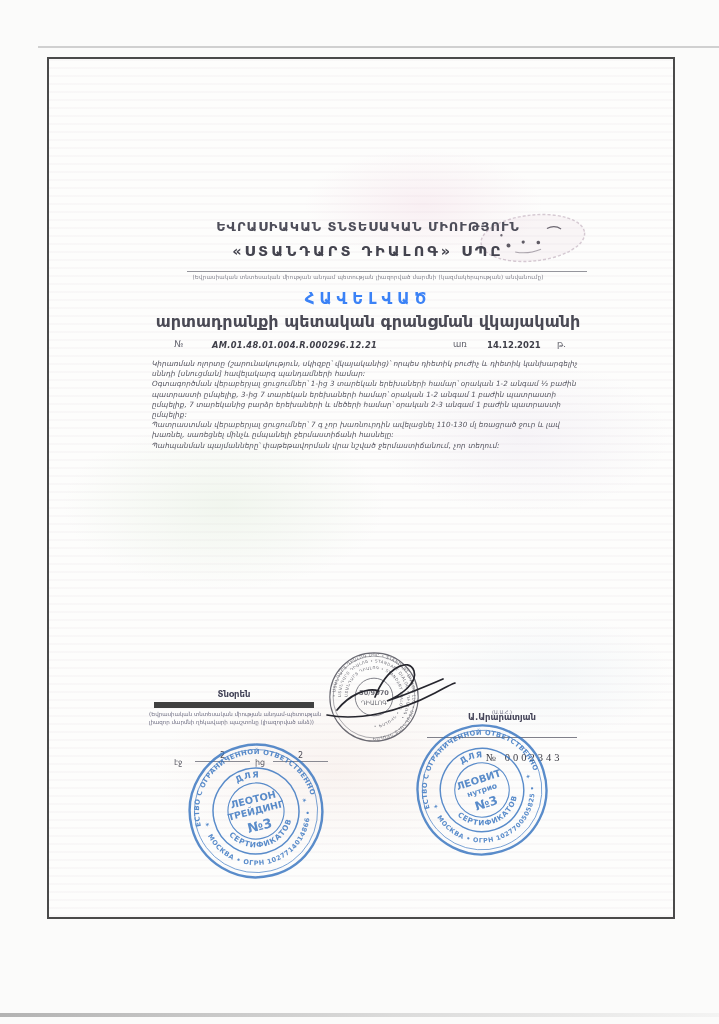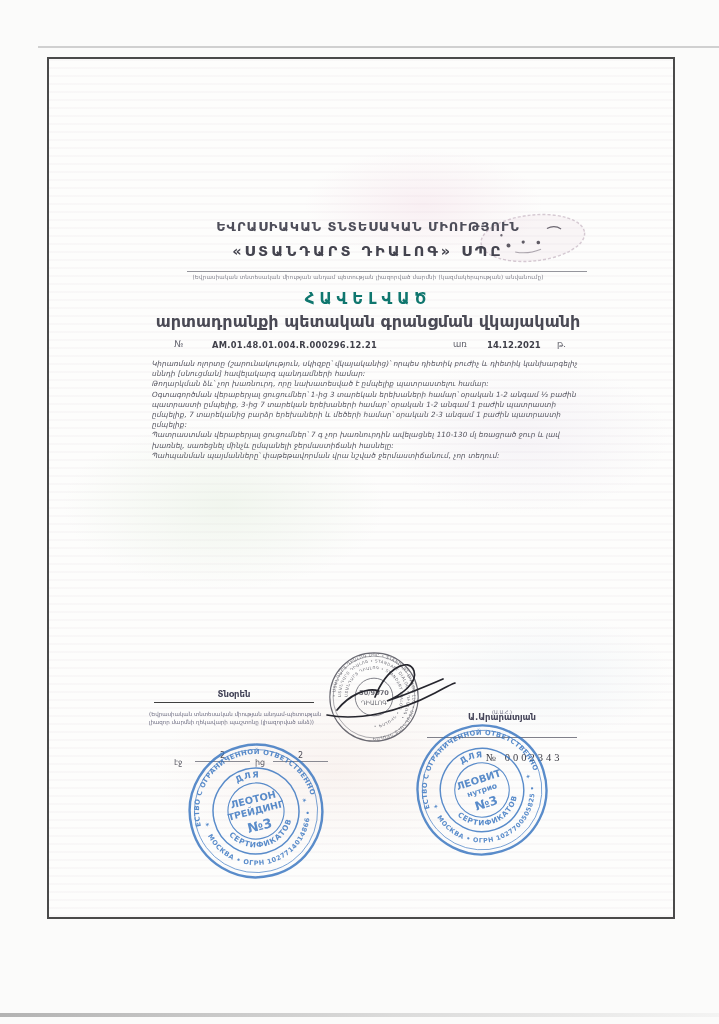--- a/index.html
+++ b/index.html
@@ -32,38 +32,38 @@
       repeating-linear-gradient(0deg, rgba(226,218,224,0.16) 0 2px, transparent 2px 8px);
   }
   .center{text-align:center;}
   .b{font-weight:bold;}
 
   .hdr-union{left:103px;top:160px;width:432px;font-size:13px;letter-spacing:1px;color:#4e4e5a;}
   .hdr-org{left:103px;top:184px;width:432px;font-size:14.5px;letter-spacing:3px;color:#44444f;}
   .hdr-rule{left:138px;top:212px;width:400px;border-top:1.5px solid #95959c;}
   .hdr-caption{left:103px;top:215px;width:432px;font-size:5.5px;color:#7b7b86;letter-spacing:.2px;}
 
-  .doc-title{left:103px;top:231px;width:432px;font-size:15px;letter-spacing:5px;color:#0f766e;}
+  .doc-title{left:103px;top:231px;width:432px;font-size:15px;letter-spacing:5px;color:#3b82f6;}
   .doc-subtitle{left:103px;top:253px;width:432px;font-size:16px;color:#4a4a55;}
 
   .numrow span{position:absolute;white-space:nowrap;}
   .no-label{left:125px;top:280px;font-size:9px;color:#6a6a74;}
-  .cert-number{left:163px;top:281px;font-size:8.3px;font-weight:bold;letter-spacing:.3px;color:#3f3f49;}
+  .cert-number{left:163px;top:281px;font-size:8.3px;font-weight:bold;letter-spacing:.3px;color:#3f3f49;font-style:italic;}
   .date-prep{left:404px;top:280px;font-size:8.5px;color:#5a5a64;}
   .cert-date{left:438px;top:281px;font-size:8.5px;font-weight:bold;color:#3f3f49;}
   .date-suffix{left:508px;top:280px;font-size:8.5px;color:#5a5a64;}
 
   .body-text{
     left:103px;top:300px;width:432px;
     font-size:7.2px;line-height:10.2px;color:#53535e;
     text-align:left;letter-spacing:.1px;
   }
   .body-text p{margin:0;font-style:italic;}
 
-  .sig-left{left:105px;top:630px;width:160px;text-align:center;border-bottom:1px solid #404040;
+  .sig-left{left:105px;top:630px;width:160px;text-align:center;border-bottom:6px solid #404040;
             padding-bottom:3px;font-size:8.5px;font-weight:bold;color:#46465a;}
   .sig-left-caption{left:100px;top:651px;width:175px;font-size:5.5px;line-height:8px;color:#6c6c80;}
   .sig-right{left:378px;top:630px;width:150px;text-align:center;border-bottom:1px solid #80808a;
              padding-bottom:15px;font-size:8.5px;font-weight:bold;color:#46465a;margin-top:23px;}
   .sig-right-caption{left:378px;top:650px;width:150px;text-align:center;font-size:5px;color:#6c6c80;}
 
   .org-stamp{left:278px;top:591px;width:94px;height:94px;opacity:.85;}
   .signature-svg{left:268px;top:596px;width:150px;height:75px;}
 
   .footer-label{font-size:8px;color:#5a5a64;font-family:Liberation Serif, serif;}
@@ -111,21 +111,20 @@
   <div class="numrow">
     <span class="no-label">№</span>
     <span class="cert-number">AM.01.48.01.004.R.000296.12.21</span>
     <span class="date-prep">առ</span>
     <span class="cert-date">14.12.2021</span>
     <span class="date-suffix">թ.</span>
   </div>
 
   <div class="abs body-text">
     <p>Կիրառման ոլորտը (շարունակություն, սկիզբը՝ վկայականից)՝ որպես դիետիկ բուժիչ և դիետիկ կանխարգելիչ սննդի [սնուցման] հավելակարգ պանդամների համար:</p>
-    <p>Թողարկման ձև՝ չոր խառնուրդ, որը նախատեսված է ըմպելիք պատրաստելու համար:</p>
     <p>Օգտագործման վերաբերյալ ցուցումներ՝ 1-ից 3 տարեկան երեխաների համար՝ օրական 1-2 անգամ ½ բաժին պատրաստի ըմպելիք, 3-ից 7 տարեկան երեխաների համար՝ օրական 1-2 անգամ 1 բաժին պատրաստի ըմպելիք, 7 տարեկանից բարձր երեխաների և մեծերի համար՝ օրական 2-3 անգամ 1 բաժին պատրաստի ըմպելիք:</p>
     <p>Պատրաստման վերաբերյալ ցուցումներ՝ 7 գ չոր խառնուրդին ավելացնել 110-130 մլ եռացրած ջուր և լավ խառնել, սառեցնել մինչև ըմպանելի ջերմաստիճանի հասնելը:</p>
     <p>Պահպանման պայմանները՝ փաթեթավորման վրա նշված ջերմաստիճանում, չոր տեղում:</p>
   </div>
 
   <div class="abs sig-left">Տնօրեն</div>
   <div class="abs sig-left-caption">(Եվրասիական տնտեսական միության անդամ-պետության լիազոր մարմնի ղեկավարի պաշտոնը (լիազորված անձ))</div>
   <div class="abs sig-right">Ա.Արարատյան</div>
   <div class="abs sig-right-caption">(Ա.Ա.Հ.)</div>
 

